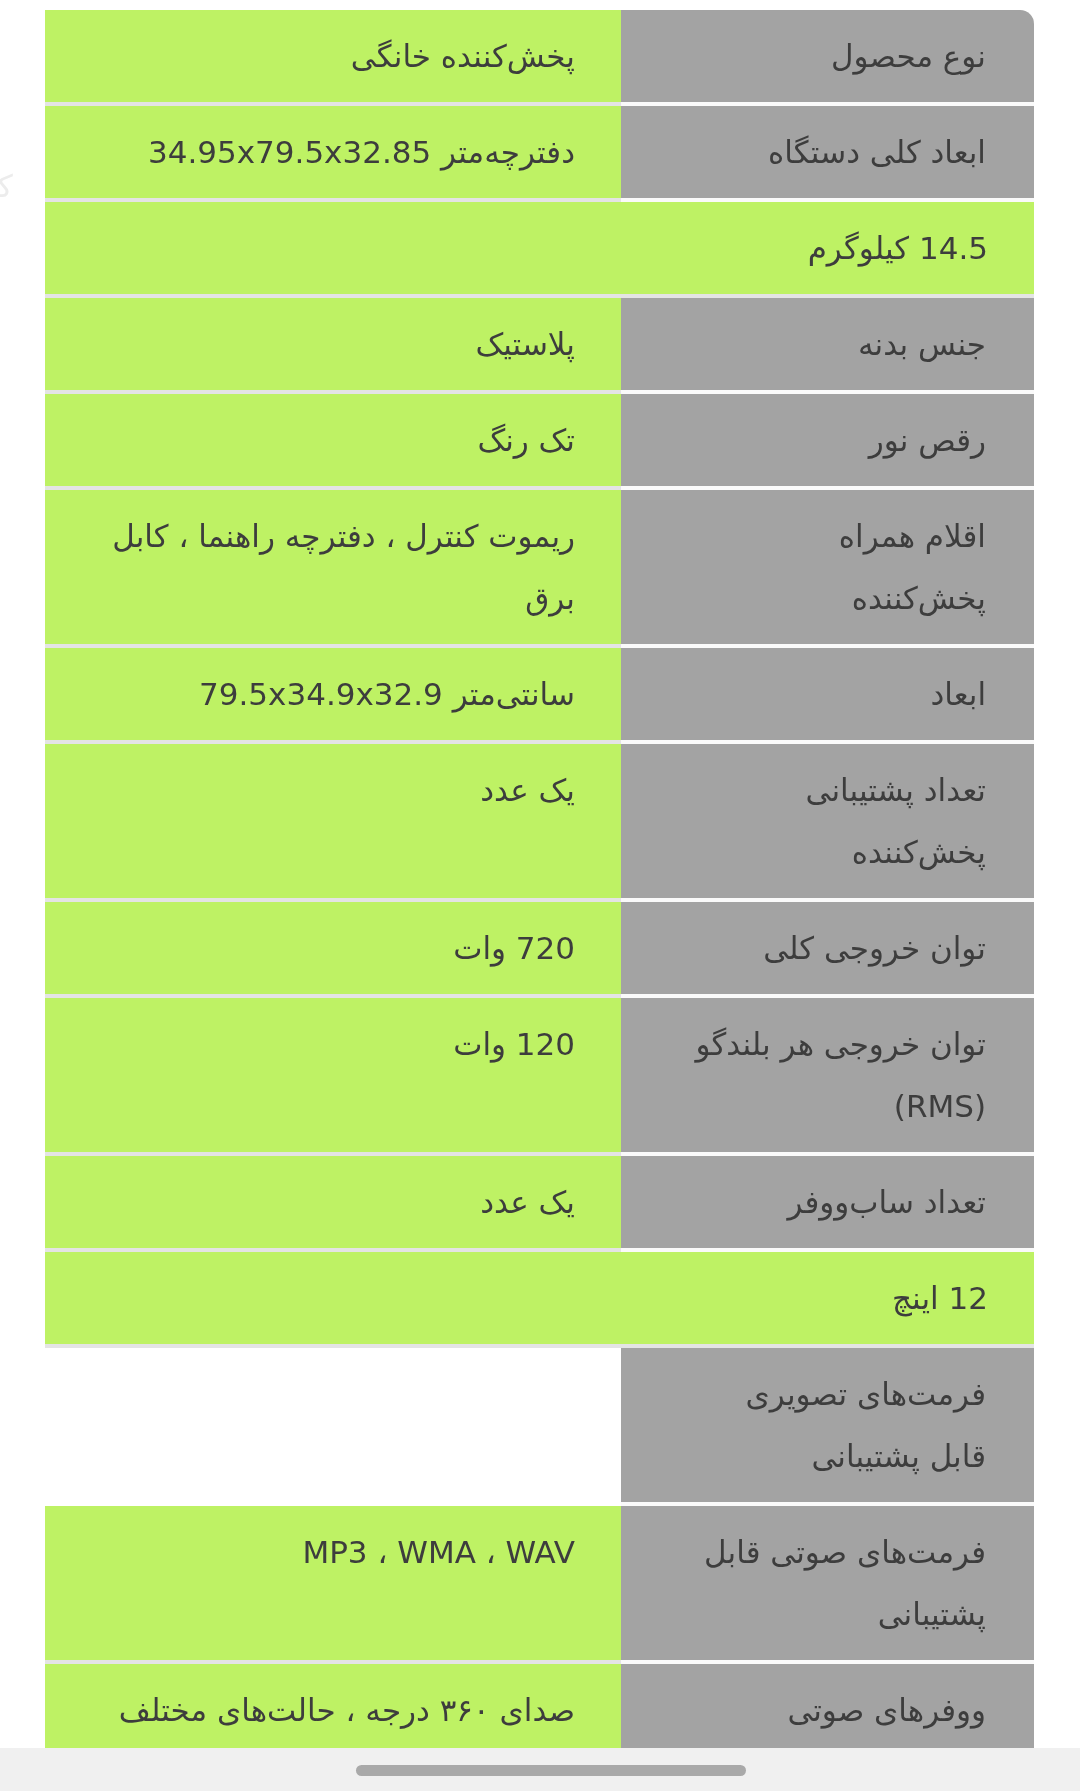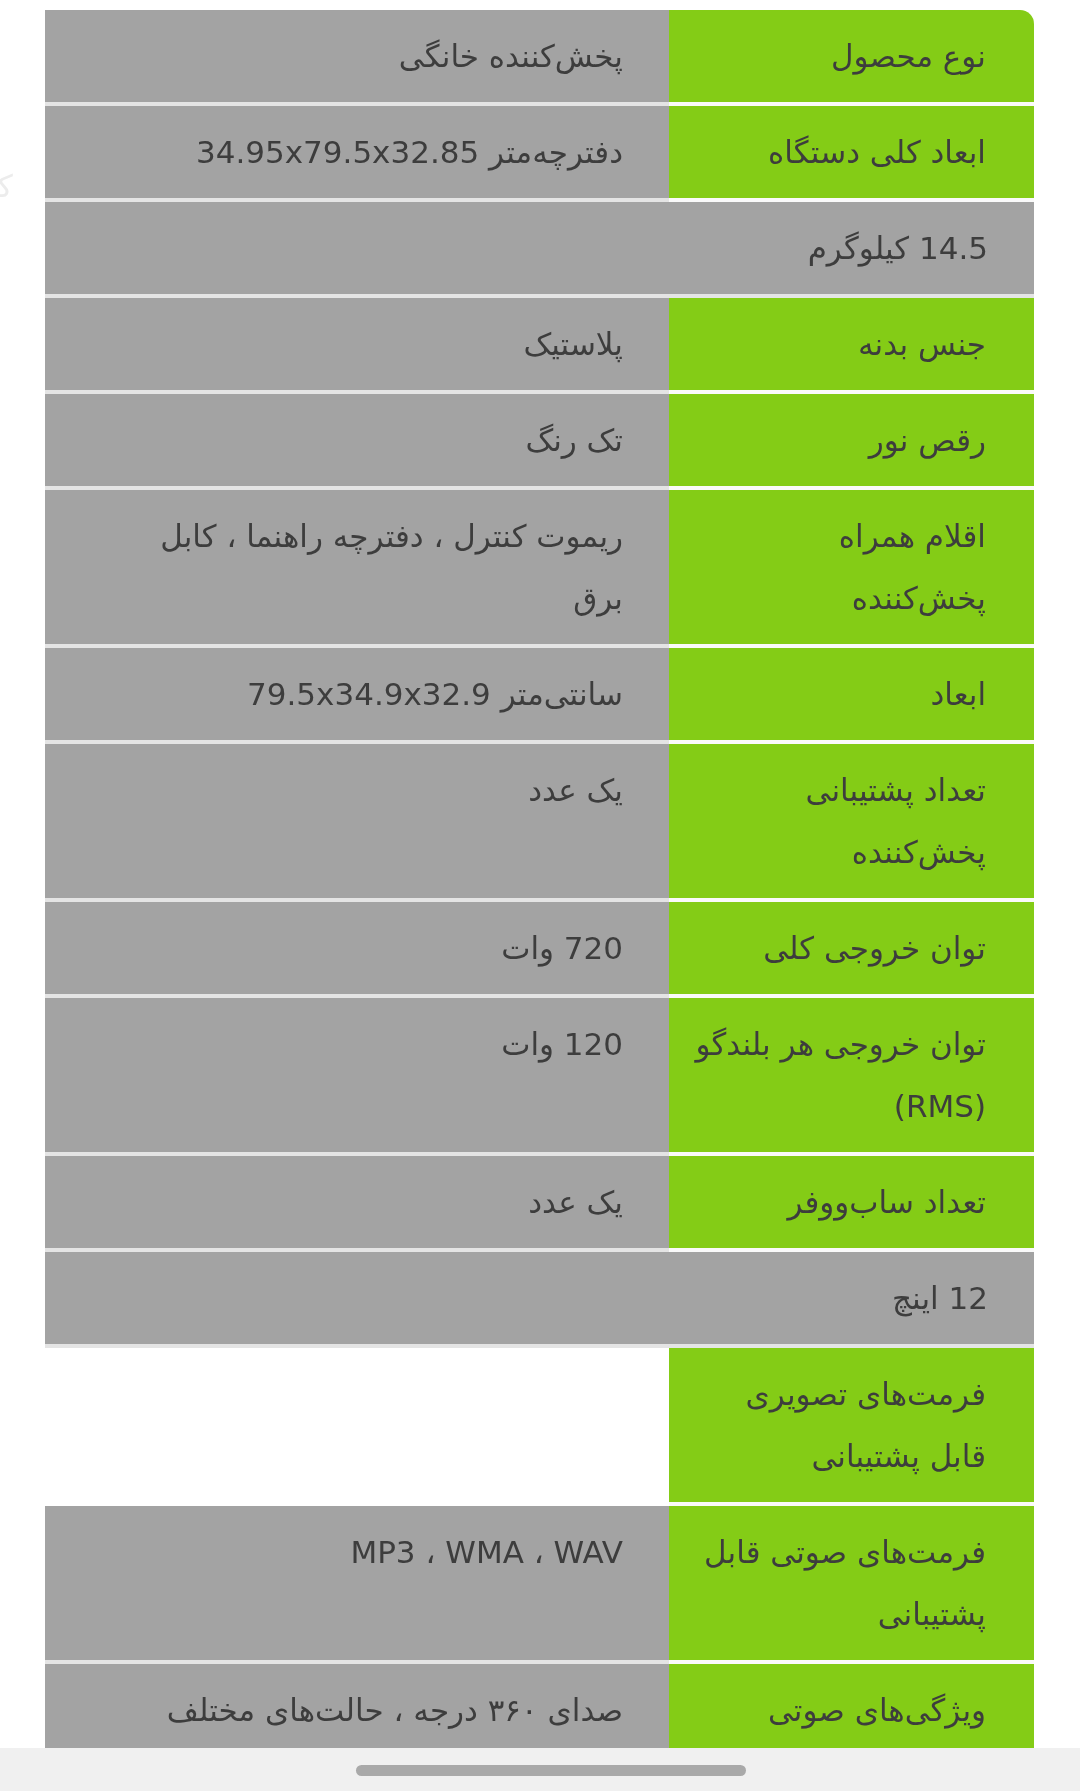--- a/index.html
+++ b/index.html
@@ -33,29 +33,29 @@
   .cell {
     box-sizing: border-box;
     font-size: 31px;
     line-height: 62px;
     white-space: pre;         
     text-align: right;
     padding-top: 15px;
     padding-bottom: 15px;
   }
   .label-cell {
-    width: 365px;
-    background: #84cc16;
+    width: 413px;
+    background: #a3a3a3;
     padding-right: 48px;
     padding-left: 40px;
     border-bottom: 4px solid #fafafa;
   }
   .value-cell {
     flex: 1;
-    background: #a3a3a3;
+    background: #bef264;
     margin-left: 45px;        
     padding-right: 46px;
     padding-left: 25px;
     border-bottom: 4px solid #e4e4e4;
   }
   .spec-row:first-child .label-cell {
     border-top-right-radius: 14px;
   }
   
   .ghost-fragment {
@@ -157,21 +157,21 @@
 قابل پشتیبانی</div>
   </div>
 
   <div class="spec-row">
     <div class="cell label-cell">فرمت‌های صوتی قابل
 پشتیبانی</div>
     <div class="cell value-cell">MP3 ، WMA ، WAV</div>
   </div>
 
   <div class="spec-row">
-    <div class="cell label-cell">ویژگی‌های صوتی</div>
+    <div class="cell label-cell">ووفر‌های صوتی</div>
     <div class="cell value-cell">صدای ۳۶۰ درجه ، حالت‌های مختلف</div>
   </div>
 </div>
 
   <div id="ghost-layer">
       <span class="ghost-fragment" style="top: 168px; left: -38px;">کلی</span>
     </div>
 
   <div class="scroll-footer">
     <div class="scroll-thumb"></div>

